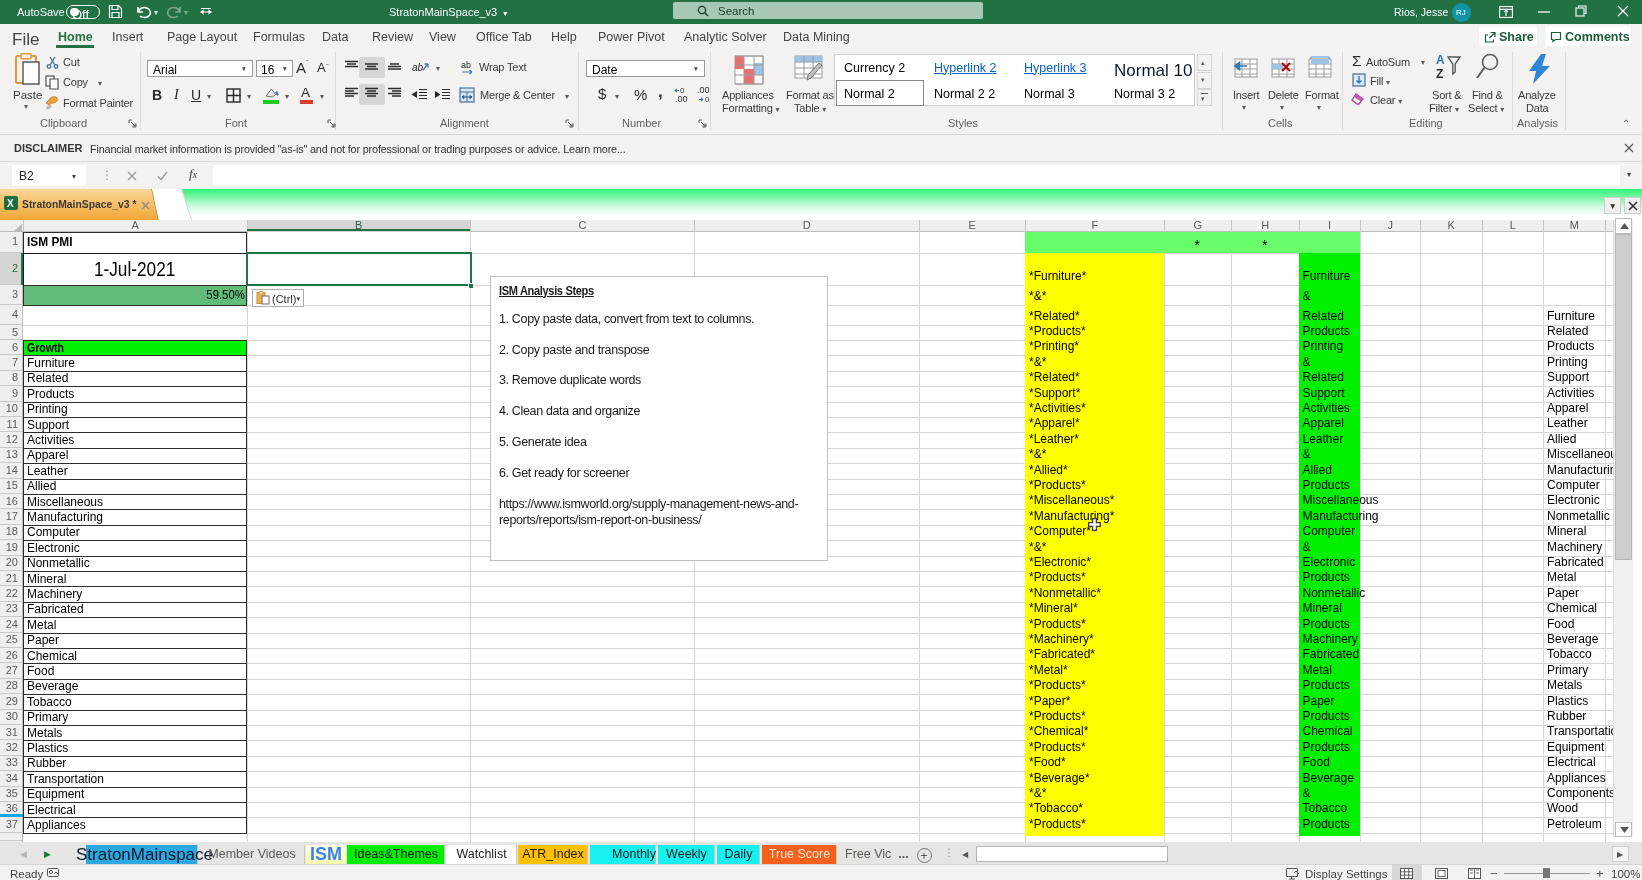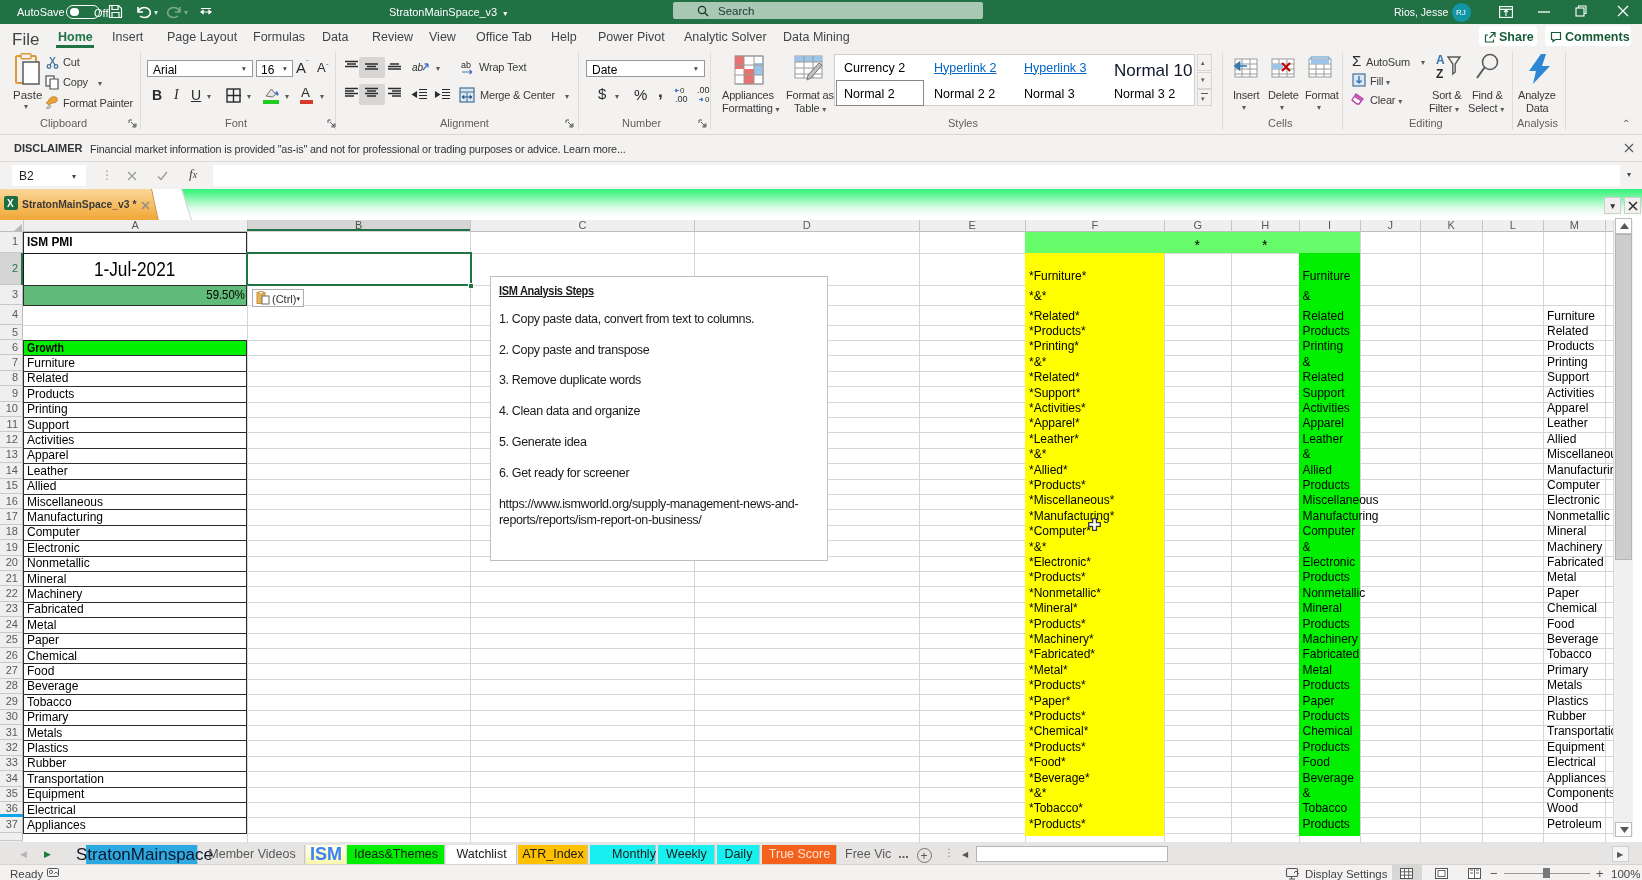--- a/index.html
+++ b/index.html
@@ -5,21 +5,21 @@
 body{font-family:"Liberation Sans",sans-serif;width:1642px;height:880px;overflow:hidden;position:relative;background:#fff}
 div{position:absolute}
 .rlab{font-size:11px;letter-spacing:-0.2px;color:#3b3a39;white-space:nowrap}
 .glab{font-size:11px;color:#605e5c;white-space:nowrap}
 svg{position:absolute;overflow:visible}
 </style></head><body>
 <div style="left:0px;top:0px;width:1642px;height:23.5px;background:#217145"></div>
 <div style="left:17px;top:5.5px;font-size:11px;color:#fff">AutoSave</div>
 <div style="left:66px;top:4.5px;width:34px;height:14.5px;border:1px solid #fff;border-radius:8px"></div>
 <div style="left:70px;top:7.5px;width:8.5px;height:8.5px;background:#fff;border-radius:50%"></div>
-<div style="left:94px;top:7px;font-size:11px;color:#fff">Off</div>
+<div style="left:72px;top:7px;font-size:13px;color:#fff">Off</div>
 <svg style="left:108px;top:4px" width="15" height="15" viewBox="0 0 15 15">
     <path d="M1.5 1.5h9l3 3v9h-12z" fill="none" stroke="#fff" stroke-width="1.2"></path>
     <path d="M4 1.5v4h6v-4M4 13.5v-5h7v5" fill="none" stroke="#fff" stroke-width="1.2"></path>
   </svg>
 <svg style="left:136px;top:5px" width="16" height="14" viewBox="0 0 16 14">
     <path d="M2 2v5h5M2.5 6.5a6 5 0 1 1 1.5 4.5" fill="none" stroke="#fff" stroke-width="1.6"></path>
   </svg>
 <div style="left:154px;top:8px;font-size:8px;color:#cfe3d8">▾</div>
 <svg style="left:166px;top:5px" width="16" height="14" viewBox="0 0 16 14">
     <path d="M14 2v5h-5M13.5 6.5a6 5 0 1 0-1.5 4.5" fill="none" stroke="#7ba88f" stroke-width="1.6"></path>

